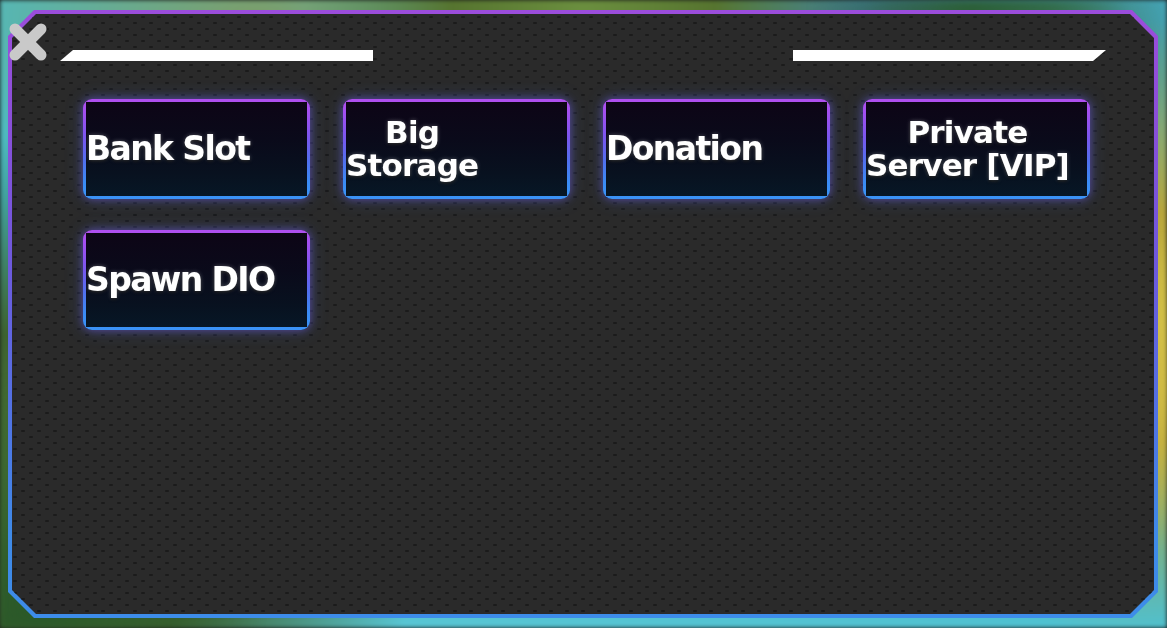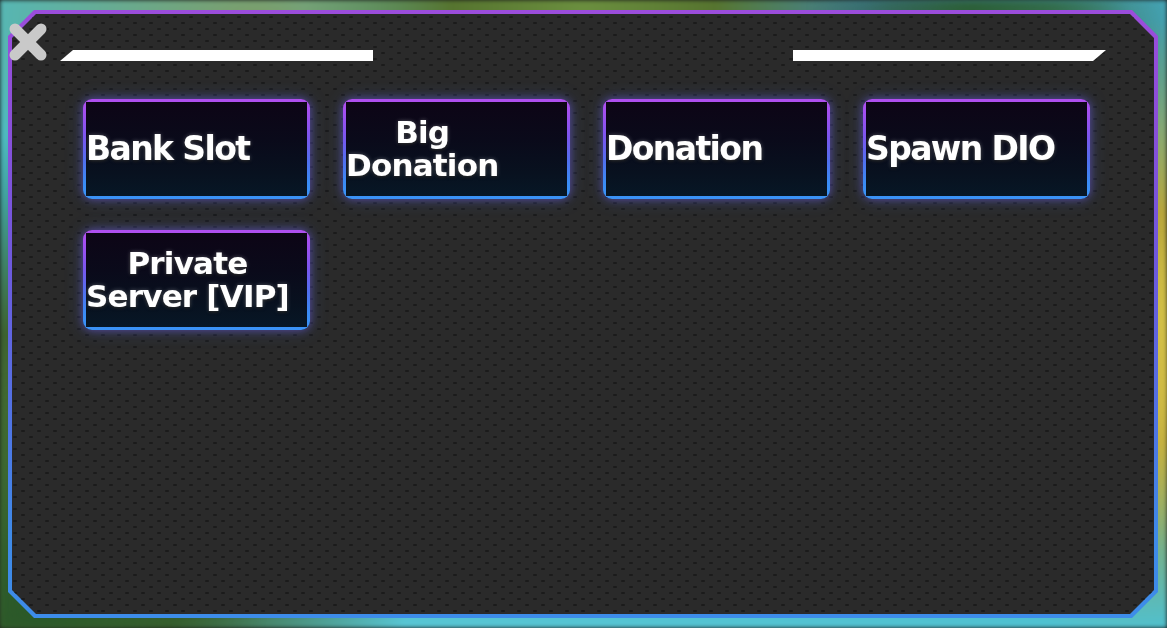--- a/index.html
+++ b/index.html
@@ -204,40 +204,40 @@
 
         <div class="product-btn">
           <div class="product-btn-face">
             <span class="product-label wide">Bank Slot</span>
           </div>
         </div>
 
         <div class="product-btn">
           <div class="product-btn-face">
             <span class="product-label two-line">Big
-Donation</span>
+Storage</span>
           </div>
         </div>
 
         <div class="product-btn">
           <div class="product-btn-face">
             <span class="product-label wide">Donation</span>
-          </div>
-        </div>
-
-        <div class="product-btn">
-          <div class="product-btn-face">
-            <span class="product-label wide">Spawn DIO</span>
           </div>
         </div>
 
         <div class="product-btn">
           <div class="product-btn-face">
             <span class="product-label two-line">Private
 Server [VIP]</span>
+          </div>
+        </div>
+
+        <div class="product-btn">
+          <div class="product-btn-face">
+            <span class="product-label wide">Spawn DIO</span>
           </div>
         </div>
 
 
       </div>
     </div>
   </div>
 
   <div class="close-btn">
     <svg width="48" height="48" viewBox="0 0 48 48">

